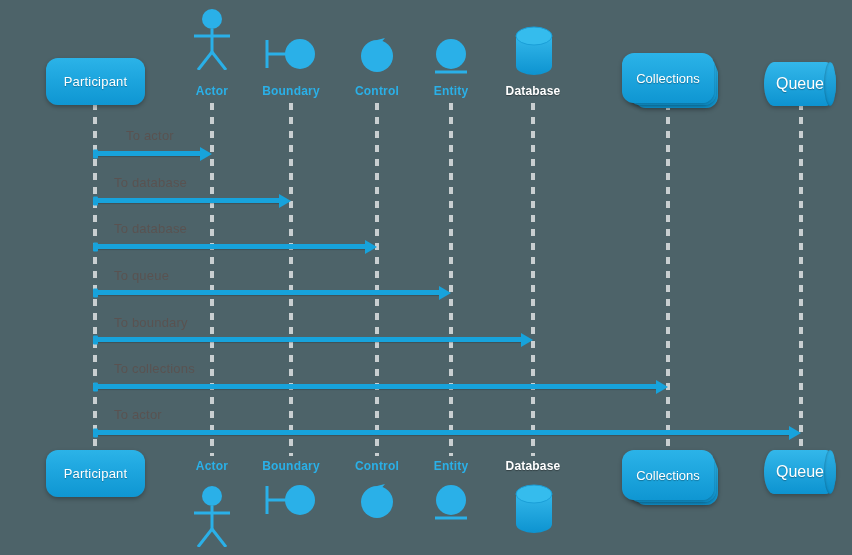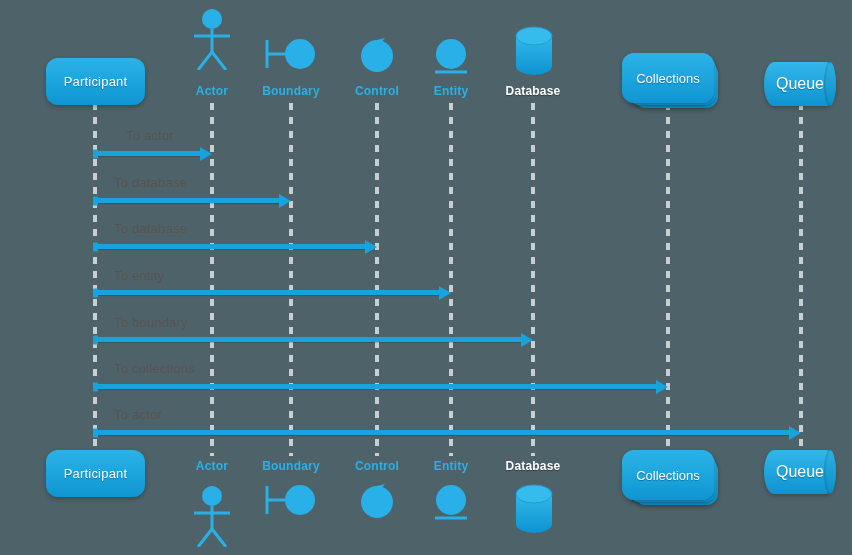--- a/index.html
+++ b/index.html
@@ -159,21 +159,21 @@
     <span class="tail"></span>
     <span class="head"></span>
   </div>
 
   <div class="mlabel" style="left:114px;top:221px;">To database</div>
   <div class="msg" style="left:95px;top:244px;width:271px;">
     <span class="tail"></span>
     <span class="head"></span>
   </div>
 
-  <div class="mlabel" style="left:114px;top:268px;">To entity</div>
+  <div class="mlabel" style="left:114px;top:268px;">To queue</div>
   <div class="msg" style="left:95px;top:290px;width:345px;">
     <span class="tail"></span>
     <span class="head"></span>
   </div>
 
   <div class="mlabel" style="left:114px;top:315px;">To boundary</div>
   <div class="msg" style="left:95px;top:337px;width:427px;">
     <span class="tail"></span>
     <span class="head"></span>
   </div>

